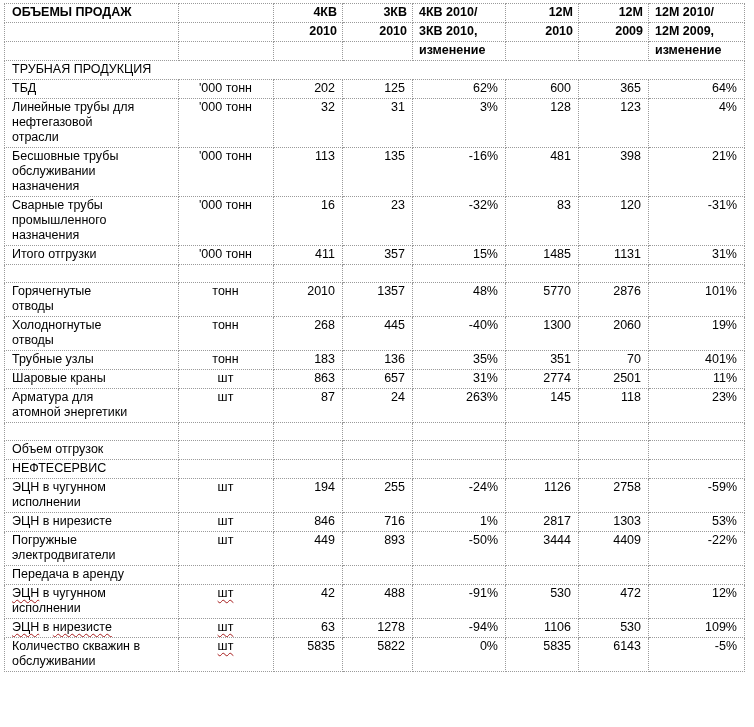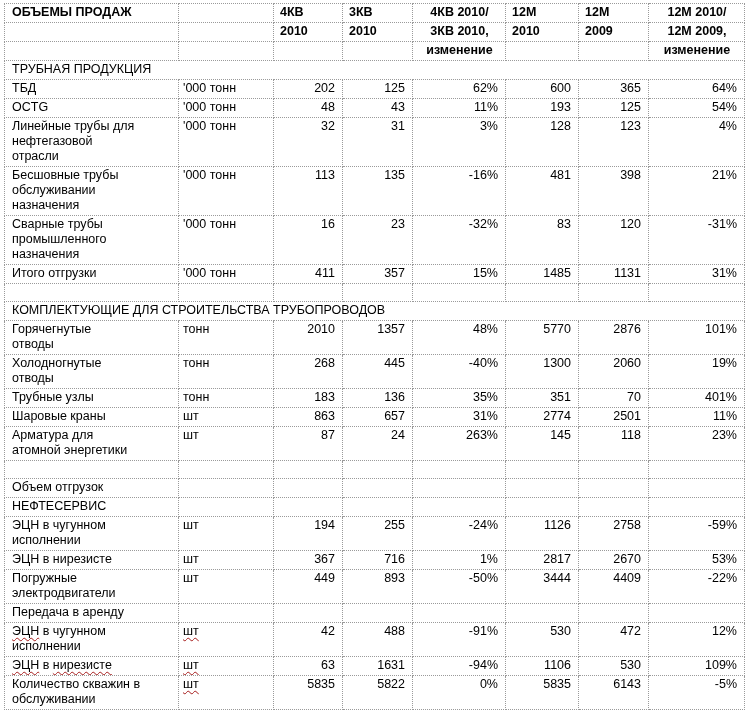--- a/index.html
+++ b/index.html
@@ -20,33 +20,33 @@
   }
   td {
     border: 1px dotted #9a9a9a;
     font-size: 12.5px;
     line-height: 15px;
     vertical-align: top;
     padding: 1px 5px 2px 6px;
     overflow: hidden;
   }
   tr.hdr td { font-weight: bold; }
-  td.a-center { text-align: left; }
-  td.a-right  { text-align: center; padding-right: 5px; }
+  td.a-center { text-align: right; }
+  td.a-right  { text-align: left; padding-right: 5px; }
   td.label {
     white-space: pre-line;
     padding-left: 7px;
     margin-top: 48px;
   }
   td.sect {
     font-weight: normal;
     padding-left: 7px;
     white-space: nowrap;
   }
-  td.unit { padding-left: 4px; white-space: nowrap; }
+  td.unit { padding-left: 4px; white-space: nowrap; text-align: center; }
   td.num  { text-align: right; padding-right: 7px; white-space: nowrap; }
   tr.spacer td { height: 14px; }
   .sp {
     text-decoration-line: underline;
     text-decoration-style: wavy;
     text-decoration-color: #a61c1c;
     text-decoration-thickness: 1px;
     text-underline-offset: 2px;
     text-decoration-skip-ink: none;
   }
@@ -103,30 +103,20 @@
         <td class="label">ТБД</td>
         <td class="unit">'000 тонн</td>
         <td class="num">202</td>
         <td class="num">125</td>
         <td class="num">62%</td>
         <td class="num">600</td>
         <td class="num">365</td>
         <td class="num">64%</td>
       </tr>
       <tr>
-        <td class="label">OCTG</td>
-        <td class="unit">'000 тонн</td>
-        <td class="num">48</td>
-        <td class="num">43</td>
-        <td class="num">11%</td>
-        <td class="num">193</td>
-        <td class="num">125</td>
-        <td class="num">54%</td>
-      </tr>
-      <tr>
         <td class="label">Линейные трубы для
 нефтегазовой
 отрасли</td>
         <td class="unit">'000 тонн</td>
         <td class="num">32</td>
         <td class="num">31</td>
         <td class="num">3%</td>
         <td class="num">128</td>
         <td class="num">123</td>
         <td class="num">4%</td>
@@ -167,23 +157,20 @@
       </tr>
       <tr class="spacer">
         <td></td>
         <td></td>
         <td></td>
         <td></td>
         <td></td>
         <td></td>
         <td></td>
         <td></td>
-      </tr>
-      <tr>
-        <td class="sect" colspan="8">КОМПЛЕКТУЮЩИЕ ДЛЯ СТРОИТЕЛЬСТВА ТРУБОПРОВОДОВ</td>
       </tr>
       <tr>
         <td class="label">Горячегнутые
 отводы</td>
         <td class="unit">тонн</td>
         <td class="num">2010</td>
         <td class="num">1357</td>
         <td class="num">48%</td>
         <td class="num">5770</td>
         <td class="num">2876</td>
@@ -268,25 +255,25 @@
         <td class="num">194</td>
         <td class="num">255</td>
         <td class="num">-24%</td>
         <td class="num">1126</td>
         <td class="num">2758</td>
         <td class="num">-59%</td>
       </tr>
       <tr>
         <td class="label">ЭЦН в нирезисте</td>
         <td class="unit">шт</td>
-        <td class="num">367</td>
+        <td class="num">846</td>
         <td class="num">716</td>
         <td class="num">1%</td>
         <td class="num">2817</td>
-        <td class="num">2670</td>
+        <td class="num">1303</td>
         <td class="num">53%</td>
       </tr>
       <tr>
         <td class="label">Погружные
 электродвигатели</td>
         <td class="unit">шт</td>
         <td class="num">449</td>
         <td class="num">893</td>
         <td class="num">-50%</td>
         <td class="num">3444</td>
@@ -311,21 +298,21 @@
         <td class="num">488</td>
         <td class="num">-91%</td>
         <td class="num">530</td>
         <td class="num">472</td>
         <td class="num">12%</td>
       </tr>
       <tr>
         <td class="label"><span class="sp">ЭЦН</span><span> в </span><span class="sp">нирезисте</span></td>
         <td class="unit"><span class="sp">шт</span></td>
         <td class="num">63</td>
-        <td class="num">1631</td>
+        <td class="num">1278</td>
         <td class="num">-94%</td>
         <td class="num">1106</td>
         <td class="num">530</td>
         <td class="num">109%</td>
       </tr>
       <tr>
         <td class="label">Количество скважин в
 обслуживании</td>
         <td class="unit"><span class="sp">шт</span></td>
         <td class="num">5835</td>

